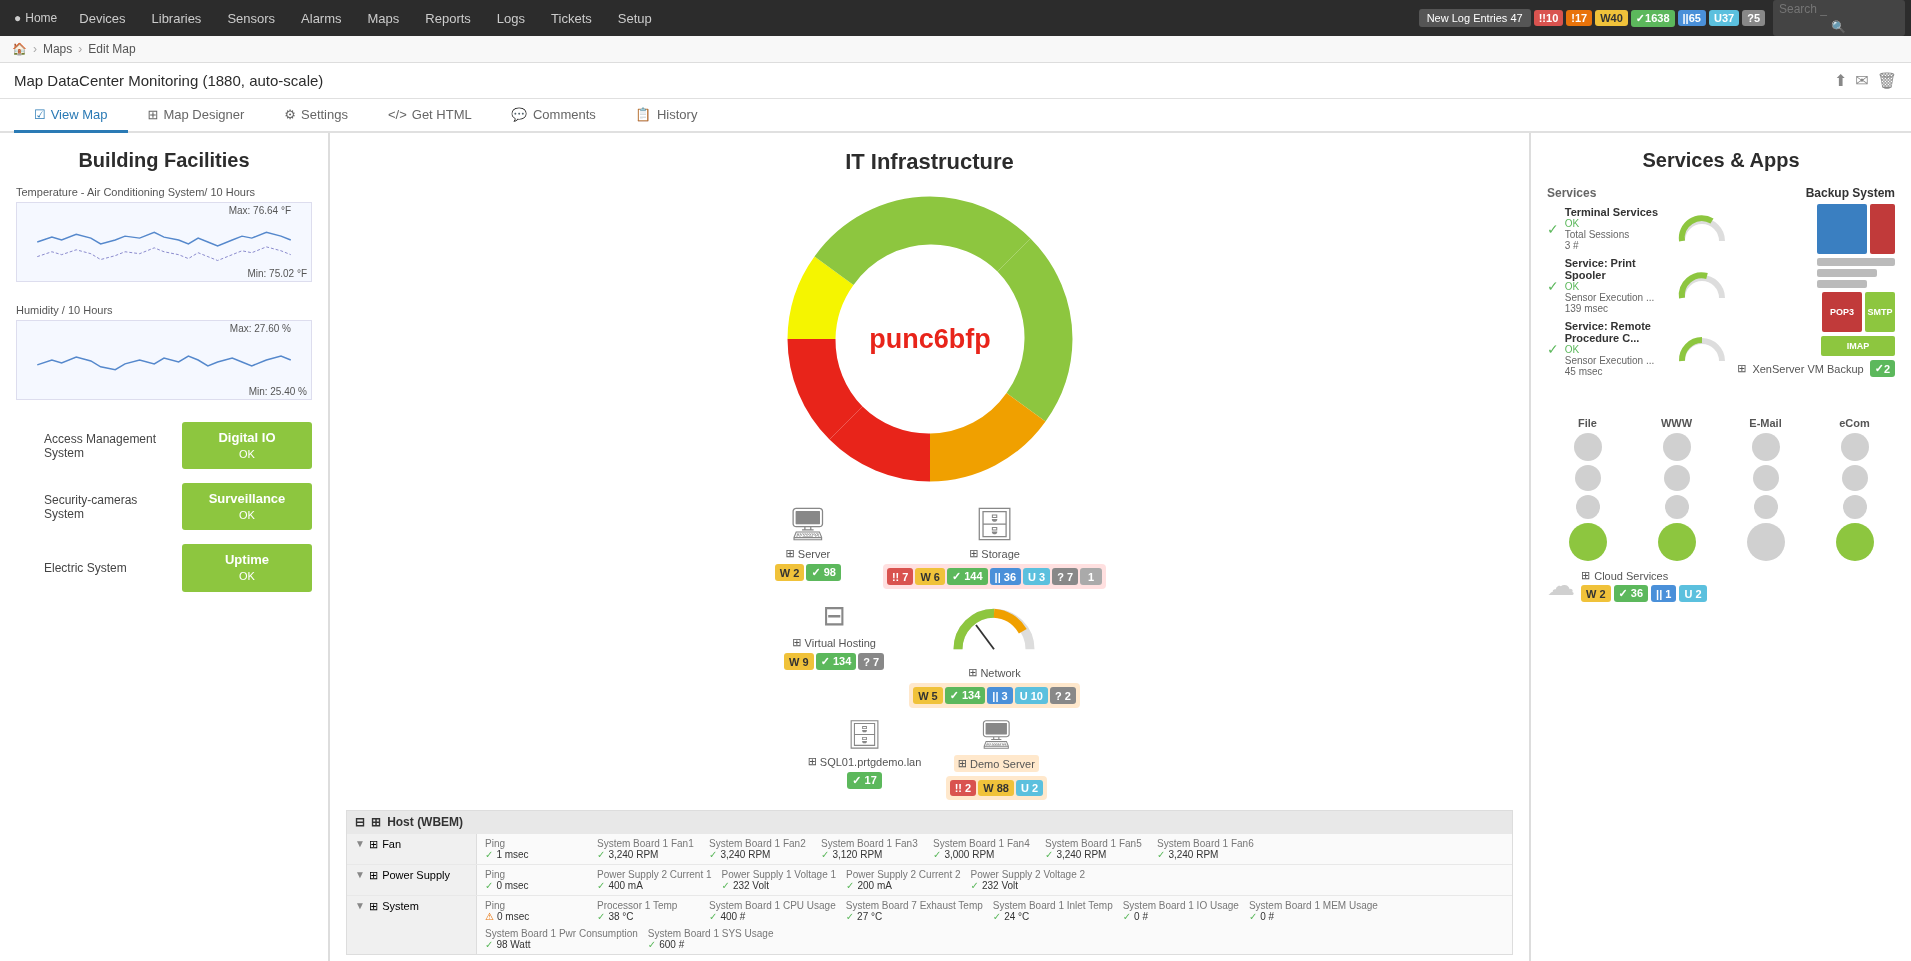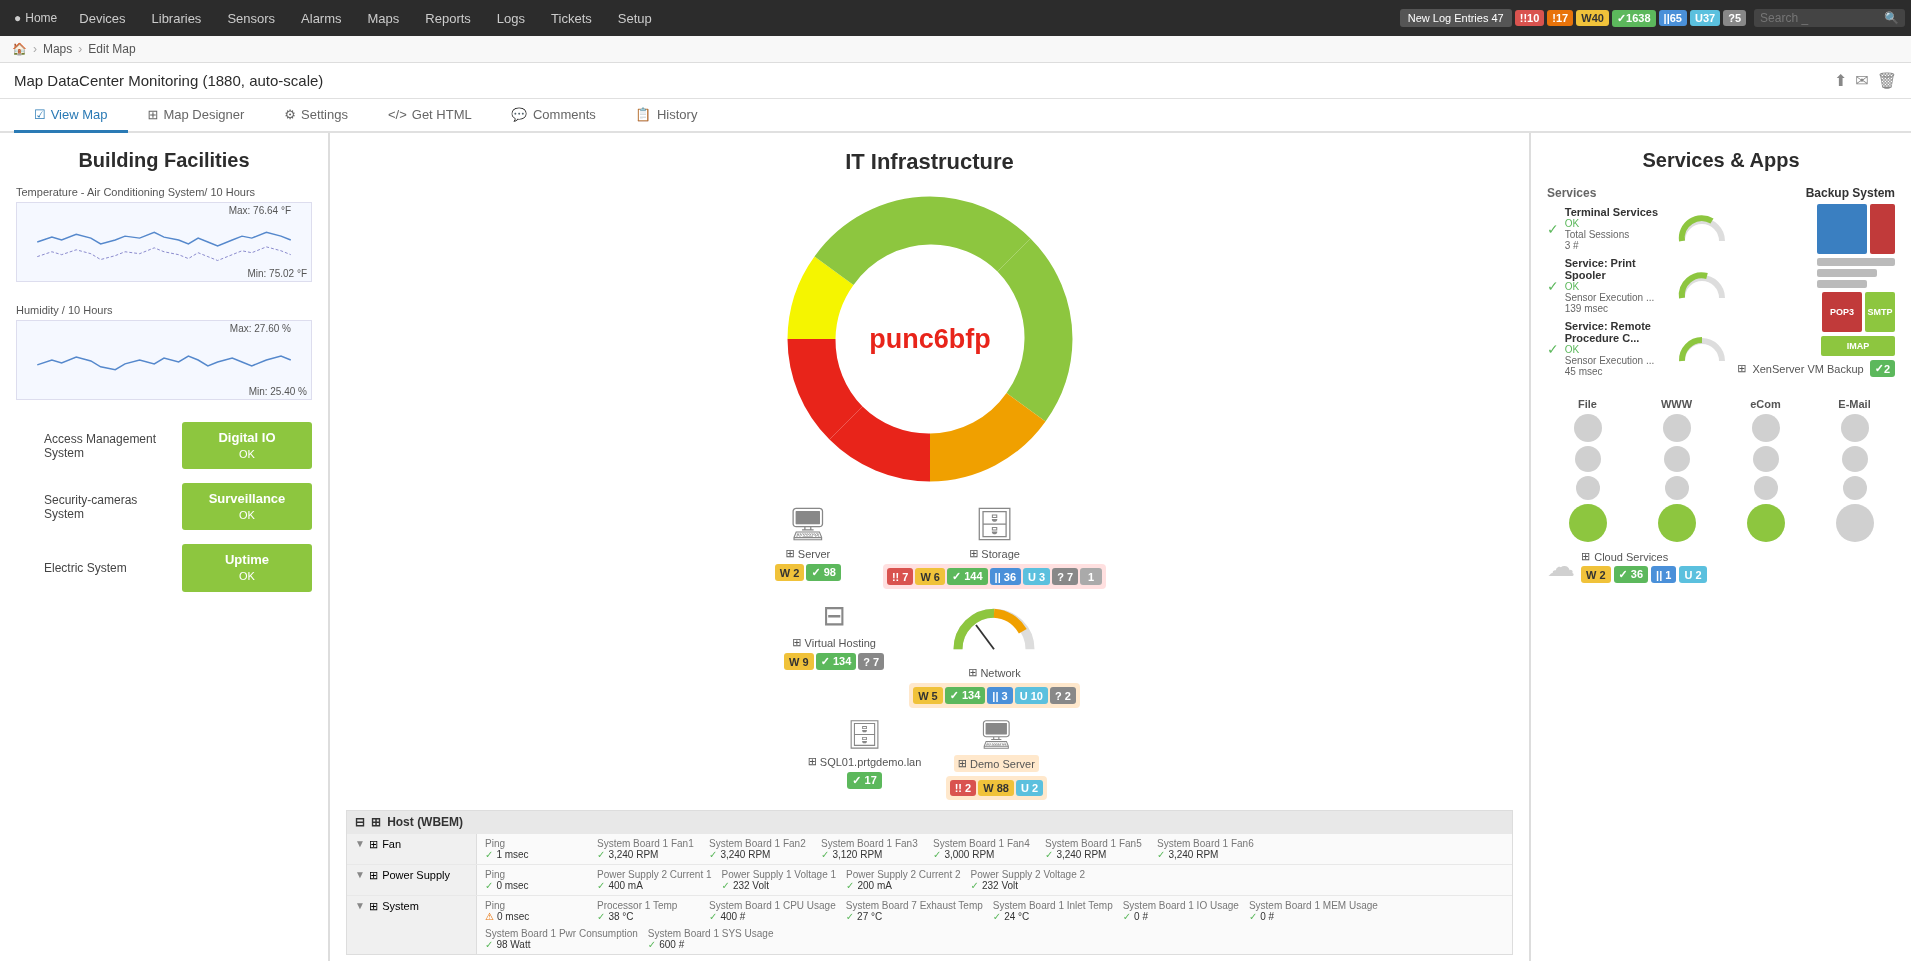--- a/index.html
+++ b/index.html
@@ -13,21 +13,21 @@
     .nav-badge-group { display: flex; align-items: center; gap: 3px; margin-right: 6px; }
     .nav-log-btn { background: #555; color: #fff; padding: 3px 8px; border-radius: 3px; font-size: 11px; cursor: pointer; }
     .badge { display: inline-flex; align-items: center; justify-content: center; border-radius: 3px; padding: 2px 5px; font-size: 11px; font-weight: bold; color: #fff; cursor: pointer; min-width: 22px; }
     .badge-red { background: #d9534f; }
     .badge-orange { background: #e8730a; }
     .badge-yellow { background: #f0c23a; color: #333; }
     .badge-green { background: #5cb85c; }
     .badge-blue { background: #4a90d9; }
     .badge-teal { background: #5bc0de; }
     .badge-gray { background: #888; }
-    .search-box { display: flex; align-items: center; background: #444; border-radius: 3px; padding: 2px 6px; gap: 4px; }
+    .search-box { display: flex; align-items: center; background: #444; border-radius: 3px; padding: 2px 6px; gap: 4px; flex-direction: column; }
     .search-box input { background: transparent; border: none; color: #ccc; font-size: 12px; outline: none; width: 120px; }
 
     
     .breadcrumb-bar { background: #f8f8f8; border-bottom: 1px solid #ddd; padding: 6px 12px; display: flex; align-items: center; gap: 6px; font-size: 12px; color: #555; }
     .breadcrumb-sep { color: #aaa; }
 
     
     .map-title-bar { background: #fff; padding: 8px 14px; border-bottom: 1px solid #e0e0e0; display: flex; align-items: center; justify-content: space-between; }
     .map-title { font-size: 15px; color: #5cb8e0; font-weight: normal; }
     .map-title span { color: #2c2c2c; }
@@ -79,21 +79,21 @@
     .sensor-item { min-width: 110px; padding: 2px 4px; font-size: 10px; color: #444; display: flex; flex-direction: column; }
     .sensor-name { color: #777; }
     .sensor-val { color: #333; display: flex; align-items: center; gap: 3px; }
     .check-icon { color: #5cb85c; font-size: 10px; }
     .warn-icon { color: #e8730a; font-size: 10px; }
 
     
     .right-panel { width: 380px; min-width: 380px; padding: 16px; }
     .right-title { font-size: 20px; font-weight: bold; color: #2c2c2c; text-align: center; margin-bottom: 14px; }
 
-    .services-section { margin-bottom: 5px; }
+    .services-section { margin-bottom: 24px; }
     .services-header { font-size: 12px; color: #666; font-weight: bold; margin-bottom: 6px; }
     .service-row { display: flex; align-items: center; gap: 6px; margin-bottom: 6px; }
     .service-check { color: #5cb85c; font-size: 14px; }
     .service-info { flex: 1; }
     .service-name { font-size: 11px; font-weight: bold; color: #333; }
     .service-status { font-size: 10px; color: #5cb85c; }
     .service-detail { font-size: 10px; color: #666; }
 
     
     .circles-grid { display: grid; grid-template-columns: repeat(4, 1fr); gap: 8px; margin-top: 10px; }
@@ -581,33 +581,33 @@
         <div class="circle-dot circle-green" style="width:38px;height:38px;"></div>
       </div>
       <div class="circles-col">
         <div class="circles-col-label">WWW</div>
         <div class="circle-dot circle-gray" style="width:28px;height:28px;"></div>
         <div class="circle-dot circle-gray" style="width:26px;height:26px;"></div>
         <div class="circle-dot circle-gray" style="width:24px;height:24px;"></div>
         <div class="circle-dot circle-green" style="width:38px;height:38px;"></div>
       </div>
       <div class="circles-col">
+        <div class="circles-col-label">E-Mail</div>
+        <div class="circle-dot circle-gray" style="width:28px;height:28px;"></div>
+        <div class="circle-dot circle-gray" style="width:26px;height:26px;"></div>
+        <div class="circle-dot circle-gray" style="width:24px;height:24px;"></div>
+        <div class="circle-dot" style="width:38px;height:38px; background:#d0d0d0;"></div>
+      </div>
+      <div class="circles-col">
         <div class="circles-col-label">eCom</div>
         <div class="circle-dot circle-gray" style="width:28px;height:28px;"></div>
         <div class="circle-dot circle-gray" style="width:26px;height:26px;"></div>
         <div class="circle-dot circle-gray" style="width:24px;height:24px;"></div>
         <div class="circle-dot circle-green" style="width:38px;height:38px;"></div>
       </div>
-      <div class="circles-col">
-        <div class="circles-col-label">E-Mail</div>
-        <div class="circle-dot circle-gray" style="width:28px;height:28px;"></div>
-        <div class="circle-dot circle-gray" style="width:26px;height:26px;"></div>
-        <div class="circle-dot circle-gray" style="width:24px;height:24px;"></div>
-        <div class="circle-dot" style="width:38px;height:38px; background:#d0d0d0;"></div>
-      </div>
     </div>
 
     <div class="cloud-row">
       <span class="cloud-icon">☁</span>
       <div>
         <div style="font-size:11px;color:#555;display:flex;align-items:center;gap:4px;">
           <span>⊞</span>
           <span>Cloud Services</span>
         </div>
         <div style="display:flex; gap:3px; margin-top:3px;">

